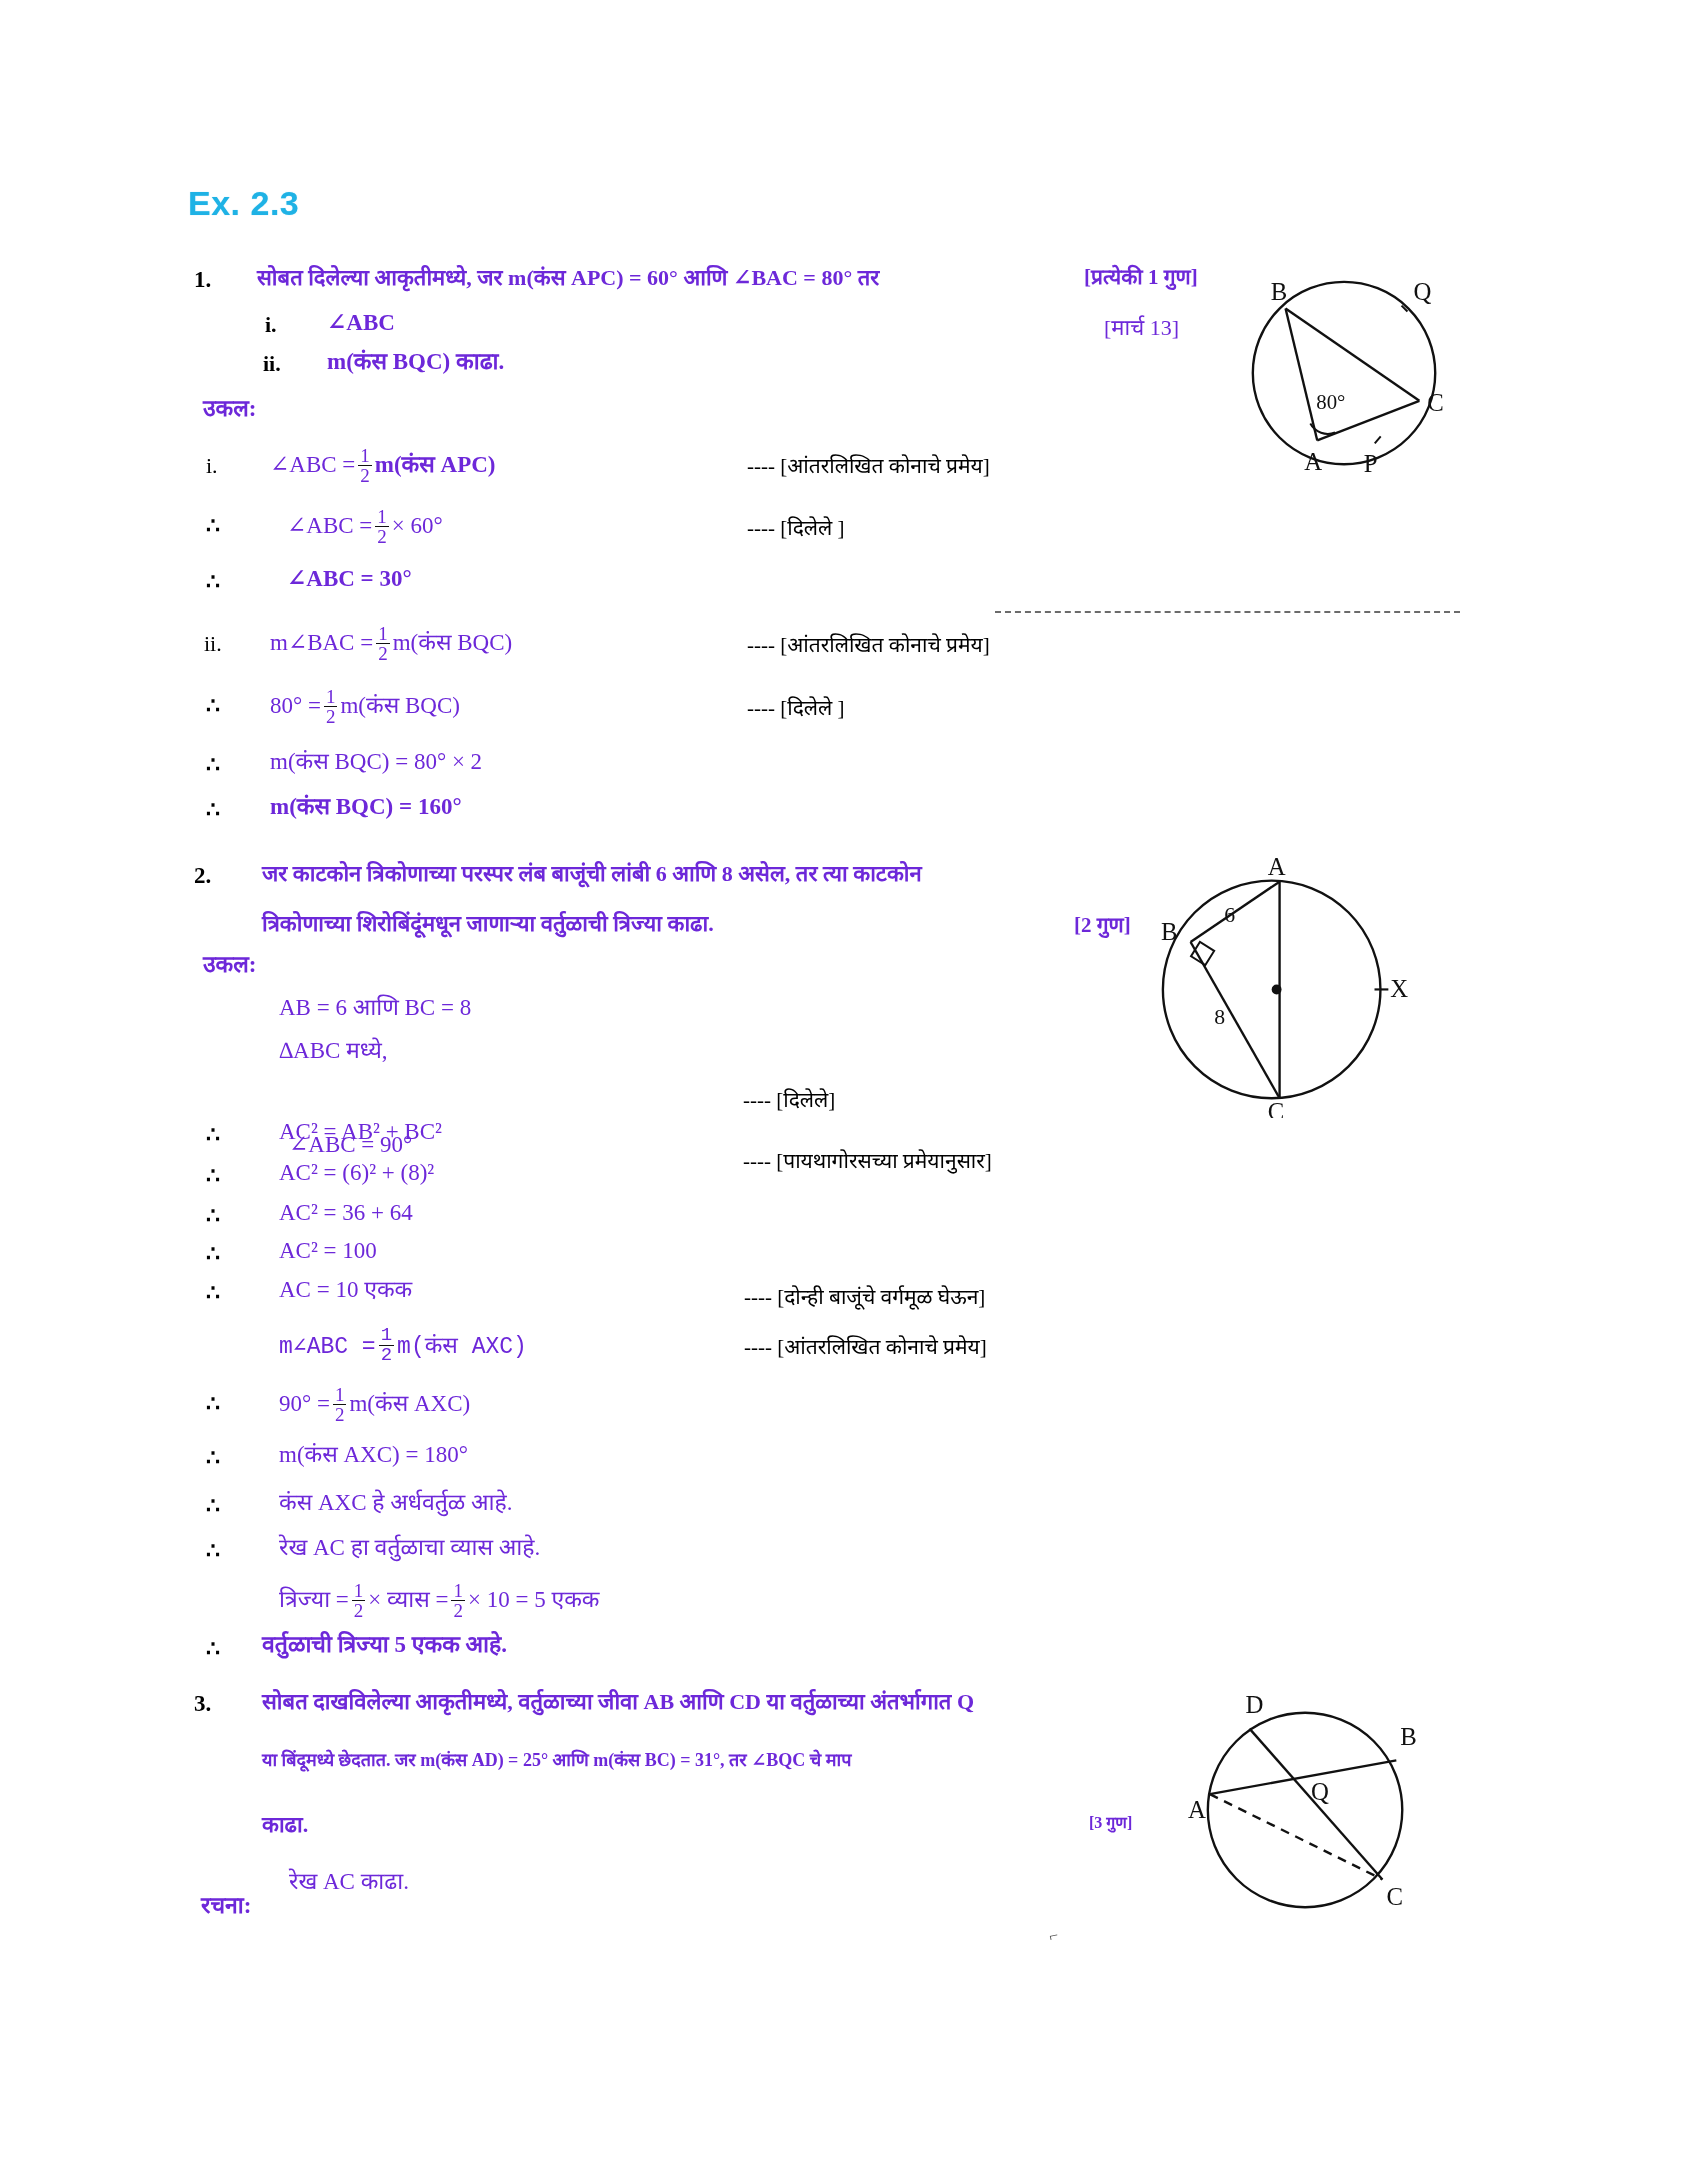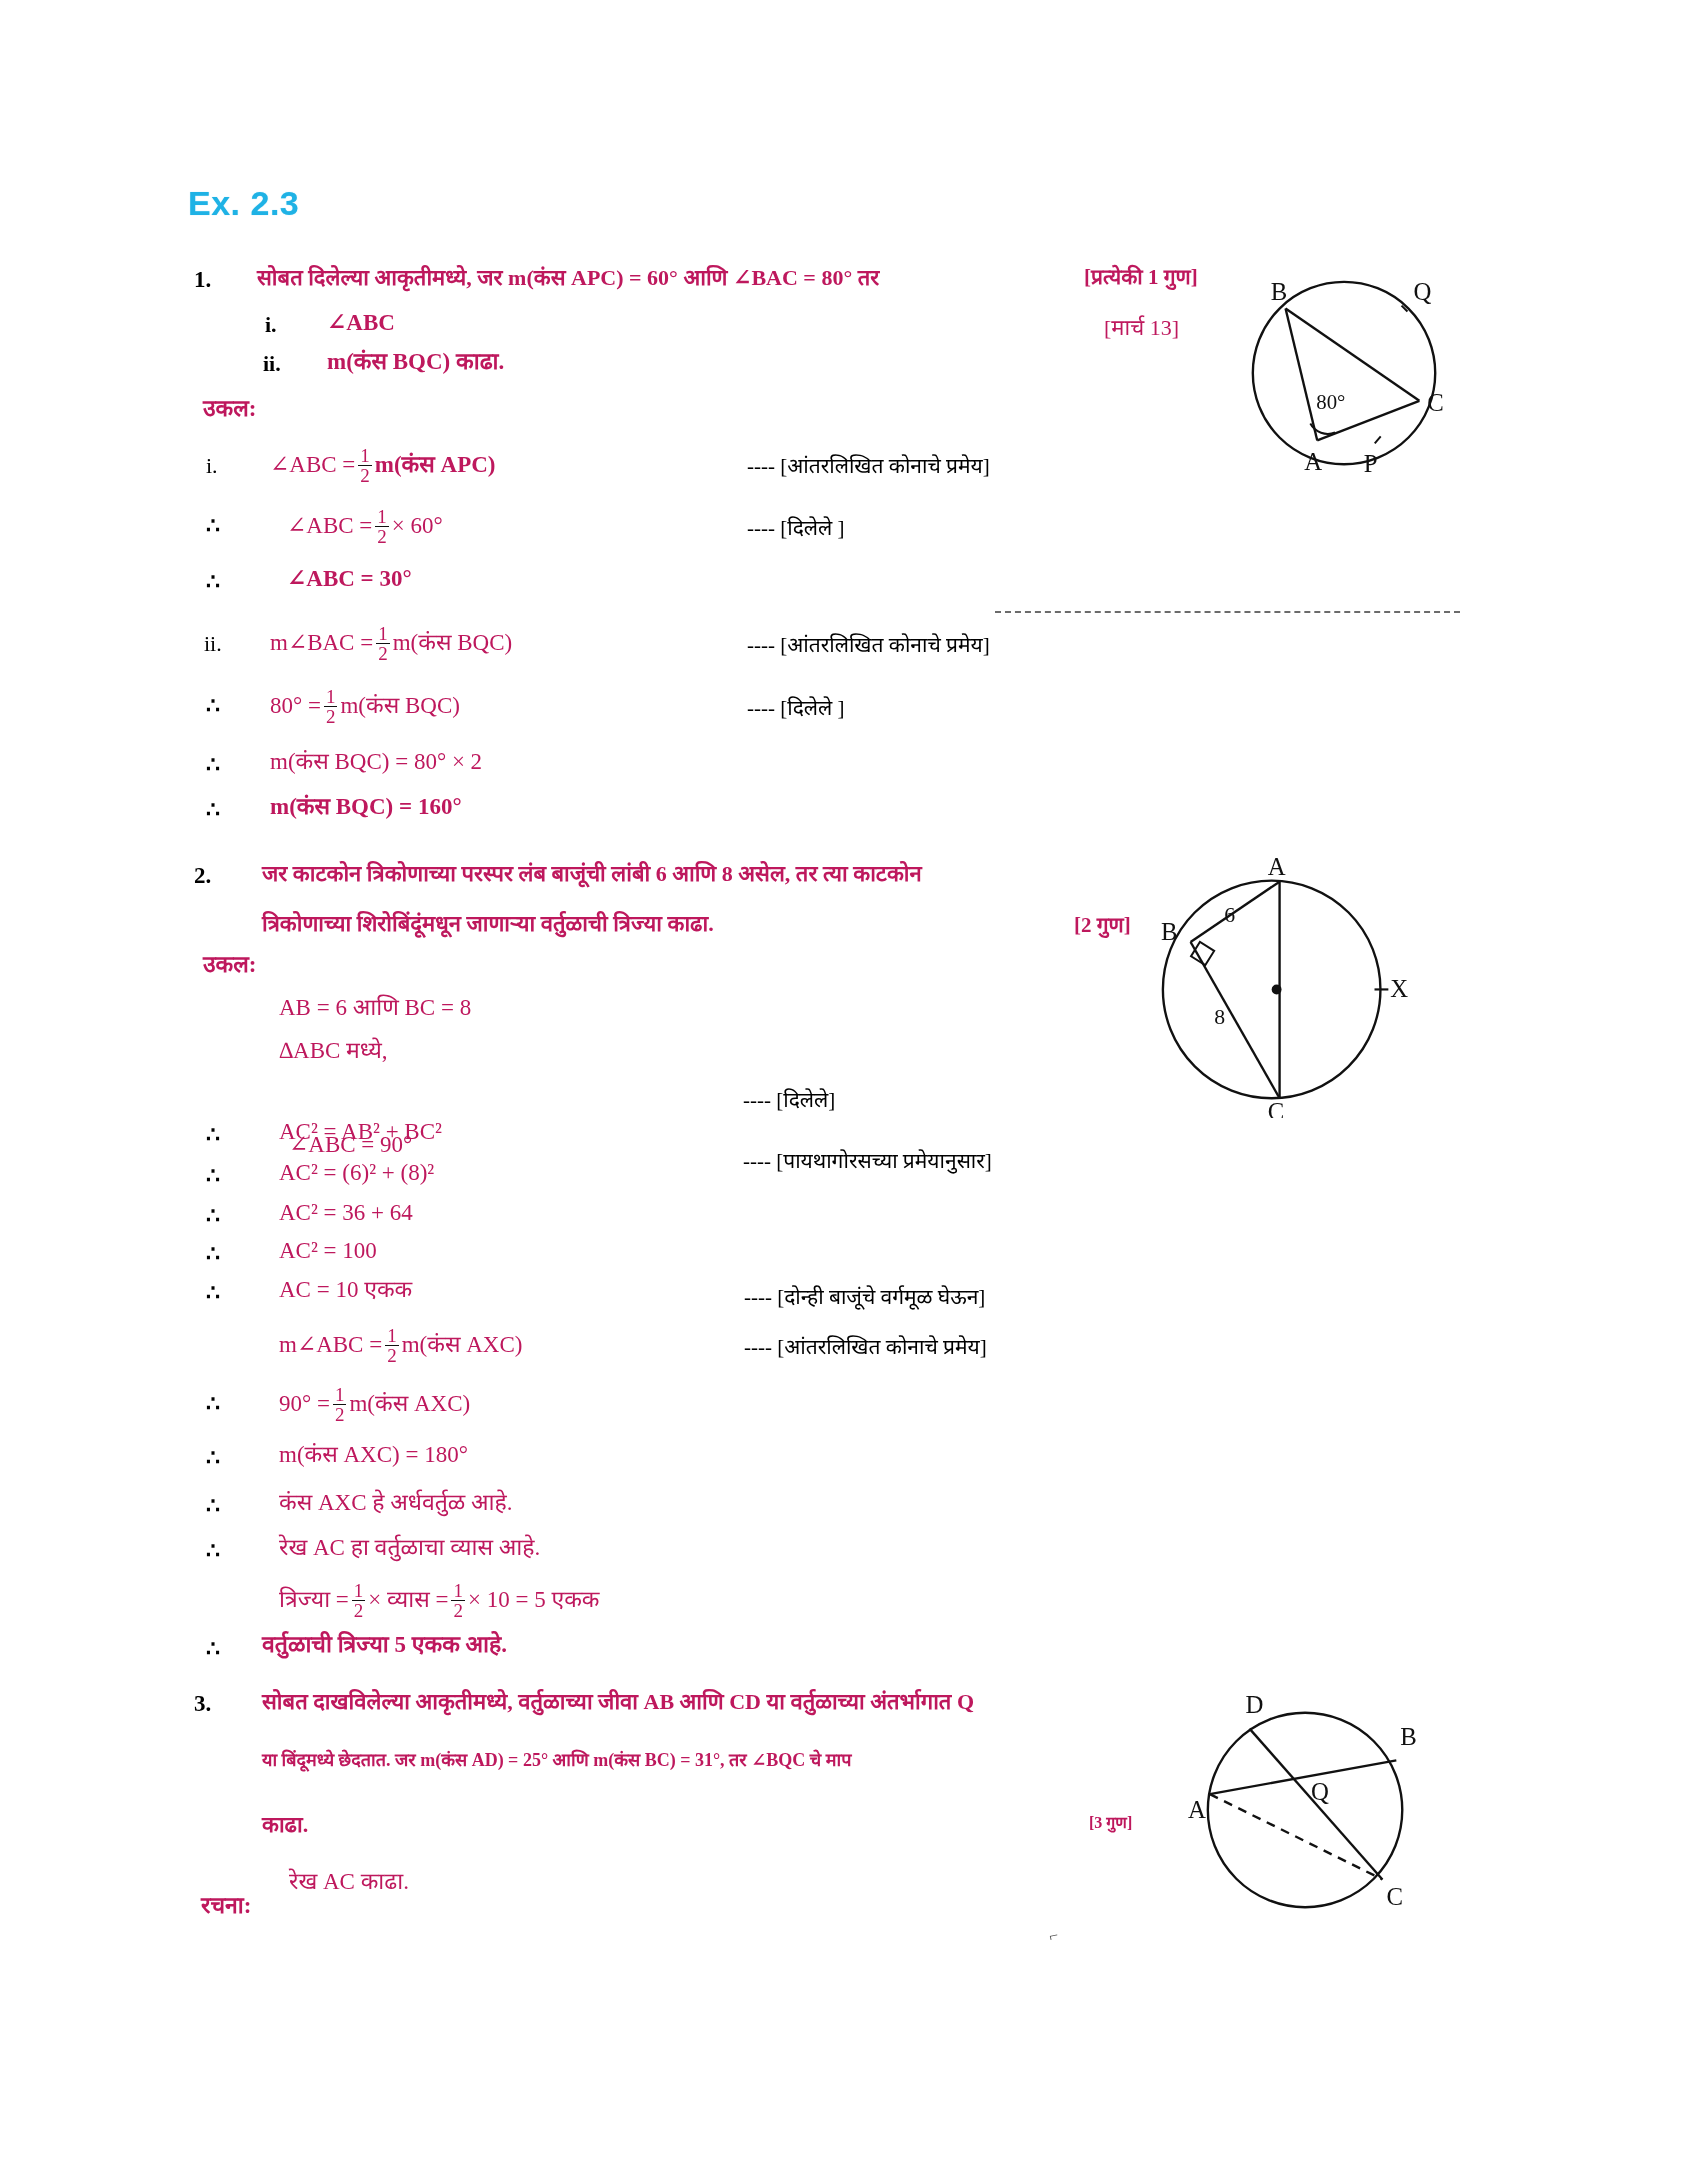--- a/index.html
+++ b/index.html
@@ -24,21 +24,21 @@
     font-size:34px;
     letter-spacing:0.5px;
     color:#1fb2e5;
     text-shadow:0 0 1px rgba(31,178,229,.45);
   }
   .ln{
     position:absolute;
     font-size:23px;
     line-height:1.15;
     white-space:nowrap;
-    color:#be185d;
+    color:#6d28d9;
   }
   .bold{font-weight:bold;}
   .num{
     position:absolute;
     font-weight:bold;
     font-size:23px;
   }
   .reason{
     position:absolute;
     font-size:21px;
@@ -180,21 +180,21 @@
   <div class="therefore" style="left:206px;top:1203px;">∴</div>
   <div class="ln" style="left:279px;top:1200px;">AC² = 36 + 64</div>
 
   <div class="therefore" style="left:206px;top:1241px;">∴</div>
   <div class="ln" style="left:279px;top:1238px;">AC² = 100</div>
 
   <div class="therefore" style="left:206px;top:1280px;">∴</div>
   <div class="ln" style="left:279px;top:1277px;">AC  = 10 एकक</div>
   <div class="reason" style="left:744px;top:1282px;">---- [दोन्ही बाजूंचे वर्गमूळ घेऊन]</div>
 
-  <div class="ln" style="left:279px;top:1327px;">
+  <div class="ln" style="left:279px;top:1327px;font-family:Liberation Mono, monospace;">
     <span>m∠ABC =</span><span class="frac"><span class="n">1</span><span class="d">2</span></span><span>m(कंस AXC)</span>
   </div>
   <div class="reason" style="left:744px;top:1332px;">---- [आंतरलिखित कोनाचे प्रमेय]</div>
 
   <div class="therefore" style="left:206px;top:1391px;">∴</div>
   <div class="ln" style="left:279px;top:1386px;">
     <span>90° =</span><span class="frac"><span class="n">1</span><span class="d">2</span></span><span>m(कंस AXC)</span>
   </div>
 
   <div class="therefore" style="left:206px;top:1445px;">∴</div>

